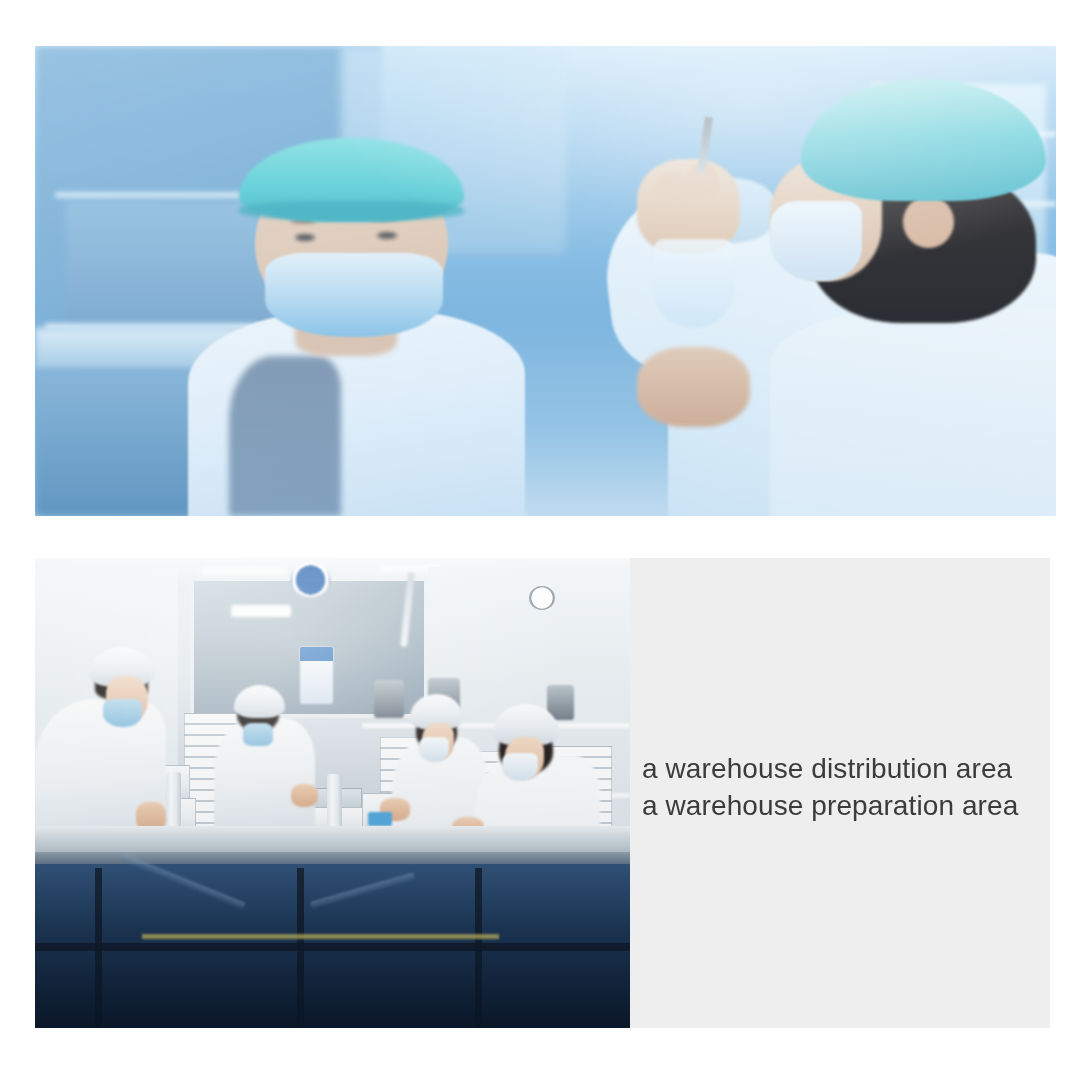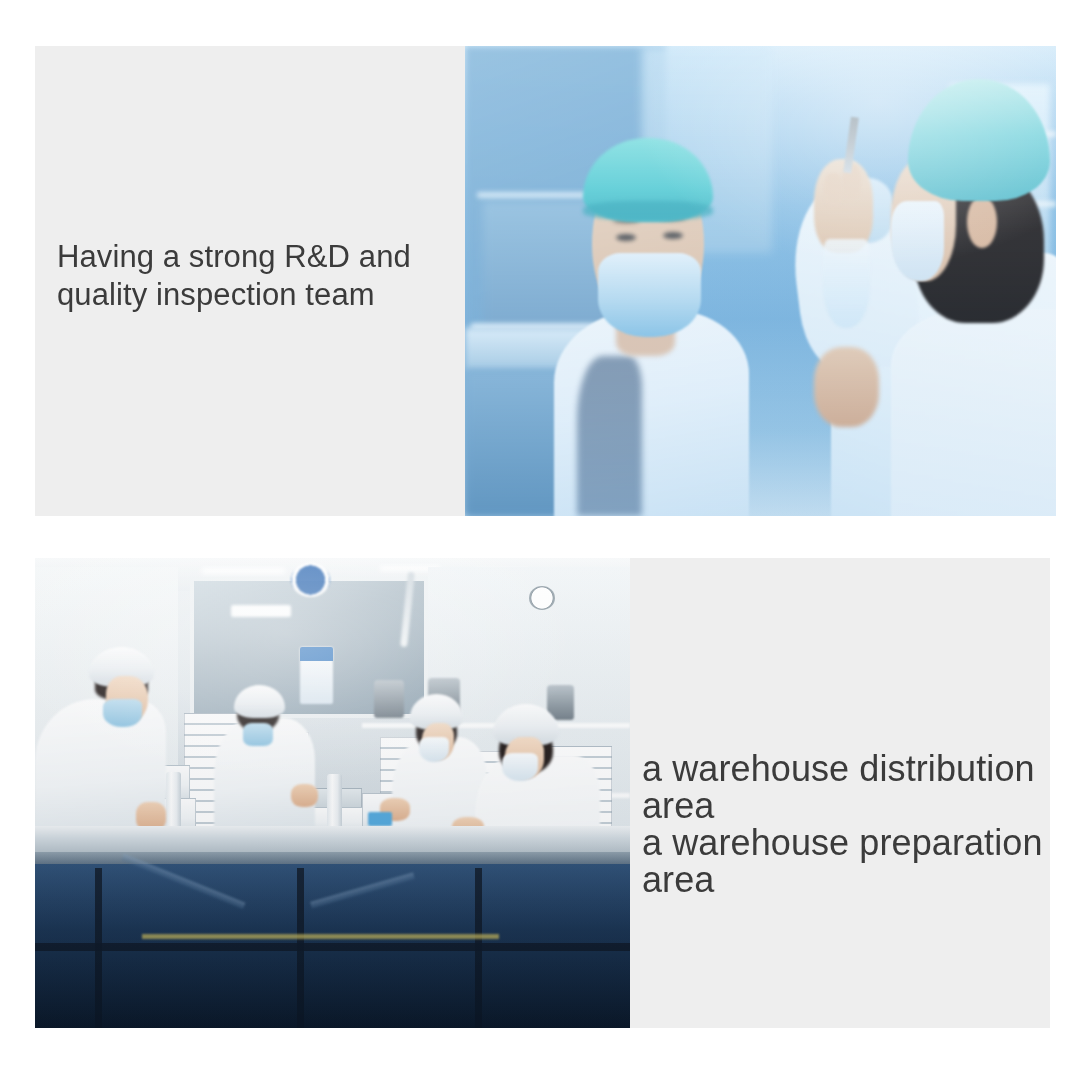--- a/index.html
+++ b/index.html
@@ -84,21 +84,21 @@
     height: 100%;
     background: #eeeeee;
     position: relative;
   }
   .caption-bottom {
     position: absolute;
     left: 12px;
     top: 192px;
     width: 420px;
     color: #3b3b3b;
-    font-size: 36px;
+    font-size: 28px;
     line-height: 37px;
     font-weight: 300;
     letter-spacing: 0.1px;
     white-space: pre-line;
   }
 
   
   .lab-bg {
     position: absolute;
     inset: 0;
@@ -579,24 +579,20 @@
     pointer-events: none;
   }
 </style>
 </head>
 <body>
 
 <div class="page">
 
   <div class="block-top">
 
-    <div class="caption-pane-top">
-      <div class="caption-top">Having a strong R&amp;D and
-quality inspection team</div>
-    </div>
 
     <div class="photo-top">
       <div class="lab-bg"></div>
       <div class="lab-wall"></div>
       <div class="lab-wall2"></div>
 
       <div class="lab-cabinet"></div>
       <div class="lab-shelf" style="left:2%;top:31%;width:24%;height:6px;"></div>
       <div class="lab-shelf" style="left:1%;top:59%;width:28%;height:7px;"></div>
       <div class="lab-benchL"></div>

